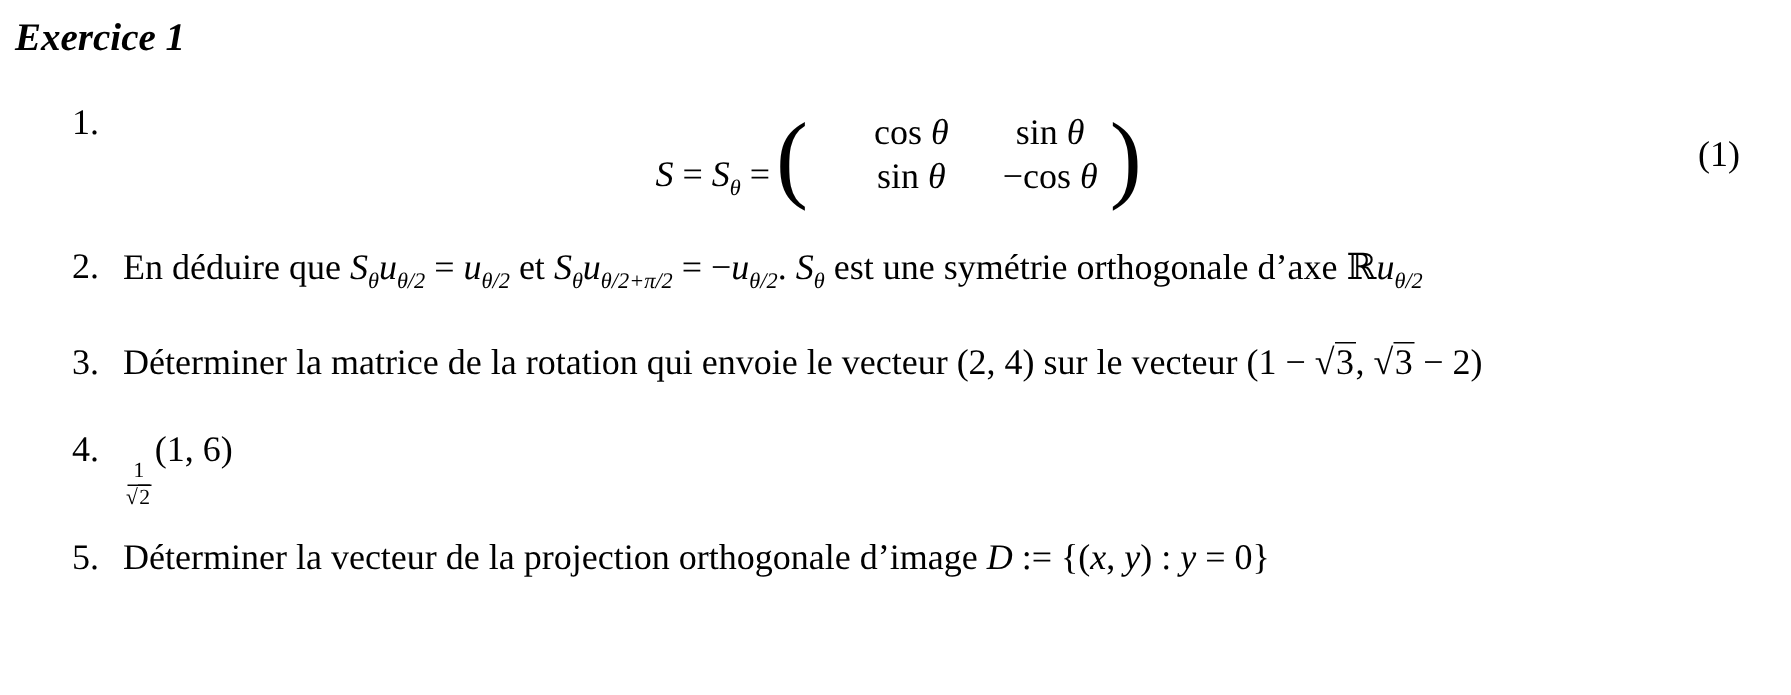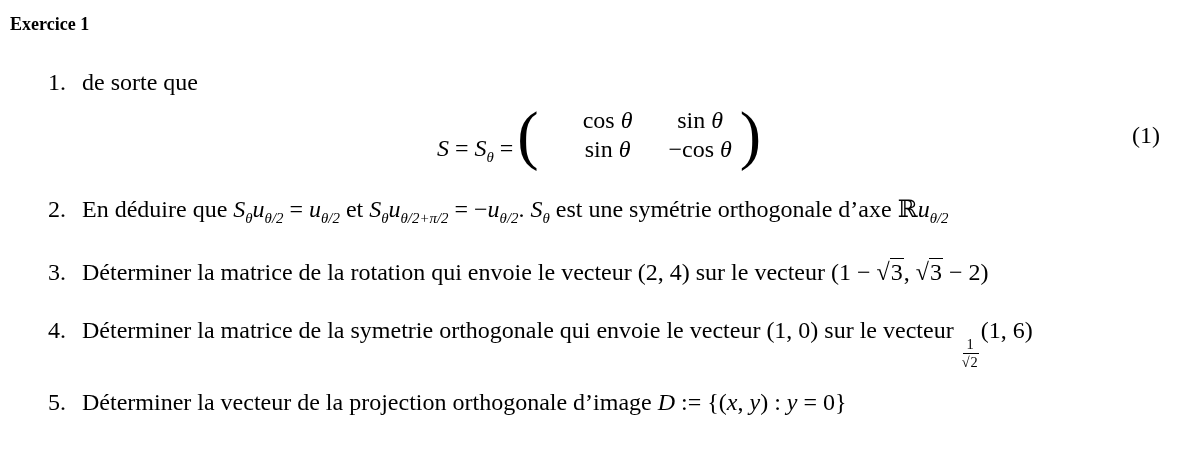--- a/index.html
+++ b/index.html
@@ -14,23 +14,24 @@
     overflow: hidden;
     font-family: "Liberation Serif", "DejaVu Serif", serif;
     font-size: 24px;
   }
   .doc {
     padding: 9px 34px 0 10px;
     position: relative;
   }
   .title {
     font-weight: bold;
-    font-size: 18px;
+    font-size: 26px;
     line-height: 31px;
     margin: 0 0 27px 0;
+    font-style: italic;
   }
   .item {
     display: flex;
     margin-left: 38px;
   }
   .item-num {
     flex: 0 0 34px;
     width: 34px;
     line-height: 31px;
   }
@@ -123,21 +124,20 @@
 </head>
 <body>
 
 <div class="doc">
 
   <h1 class="title">Exercice 1</h1>
 
   <div class="item item-1">
     <span class="item-num">1.</span>
     <div class="item-body">
-      <div class="line">de sorte que</div>
       <div class="equation">
         <span class="eq-center">
           <span class="eq-lhs"><span class="mi">S</span><span class="mt"> = </span><span class="mi">S</span><sub class="msub">θ</sub><span class="mt"> = </span></span>
           <span class="paren">(</span>
           <span class="matrix">
             <span class="mcell"><span class="mt">cos </span><span class="mi">θ</span></span>
             <span class="mcell"><span class="mt">sin </span><span class="mi">θ</span></span>
             <span class="mcell"><span class="mt">sin </span><span class="mi">θ</span></span>
             <span class="mcell"><span class="mt">−cos </span><span class="mi">θ</span></span>
           </span>
@@ -153,21 +153,21 @@
     <div class="item-body line"><span class="mt">En déduire que </span><span class="mi">S</span><sub class="msub">θ</sub><span class="mi">u</span><sub class="msub">θ/2</sub><span class="mt"> = </span><span class="mi">u</span><sub class="msub">θ/2</sub><span class="mt"> et </span><span class="mi">S</span><sub class="msub">θ</sub><span class="mi">u</span><sub class="msub">θ/2+π/2</sub><span class="mt"> = −</span><span class="mi">u</span><sub class="msub">θ/2</sub><span class="mt">. </span><span class="mi">S</span><sub class="msub">θ</sub><span class="mt"> est une symétrie orthogonale d’axe </span><span class="mbb">ℝ</span><span class="mi">u</span><sub class="msub">θ/2</sub></div>
   </div>
 
   <div class="item item-3">
     <span class="item-num">3.</span>
     <div class="item-body line"><span class="mt">Déterminer la matrice de la rotation qui envoie le vecteur (2, 4) sur le vecteur (1 − </span><span class="sqrt"><span class="sqrt-sign">√</span><span class="sqrt-rad">3</span></span><span class="mt">, </span><span class="sqrt"><span class="sqrt-sign">√</span><span class="sqrt-rad">3</span></span><span class="mt"> − 2)</span></div>
   </div>
 
   <div class="item item-4">
     <span class="item-num">4.</span>
-    <div class="item-body line"><span class="mt">Déterminer la matrice de la symetrie orthogonale qui envoie le vecteur (1, 0) sur le vecteur </span><span class="frac">
+    <div class="item-body line"><span class="frac">
           <span class="frac-n"><span class="mt">1</span></span>
           <span class="frac-d"><span class="sqrt"><span class="sqrt-sign">√</span><span class="sqrt-rad">2</span></span></span>
         </span><span class="mt">(1, 6)</span></div>
   </div>
 
   <div class="item item-5">
     <span class="item-num">5.</span>
     <div class="item-body line"><span class="mt">Déterminer la vecteur de la projection orthogonale d’image </span><span class="mi">D</span><span class="mt"> := {(</span><span class="mi">x</span><span class="mt">, </span><span class="mi">y</span><span class="mt">) : </span><span class="mi">y</span><span class="mt"> = 0}</span></div>
   </div>
 

